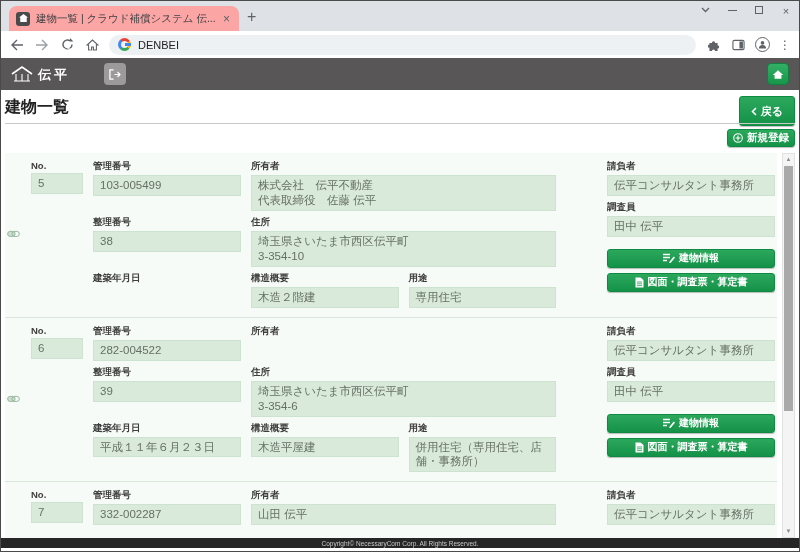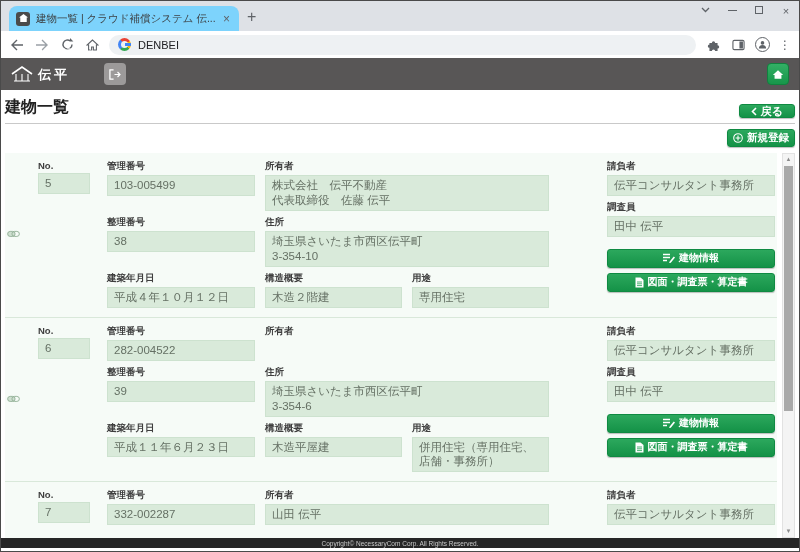--- a/index.html
+++ b/index.html
@@ -3,21 +3,21 @@
 <meta charset="utf-8">
 <style>
   * { margin:0; padding:0; box-sizing:border-box; }
   body { font-family:"Liberation Sans","DejaVu Sans",sans-serif; background:#cfcfcf; }
   .window { width:800px; height:552px; border:1px solid #4a4a4a; background:#fff;
             display:flex; flex-direction:column; overflow:hidden; position:relative; }
 
   
   .tabstrip { height:30px; background:#dee1e6; display:flex; align-items:flex-end;
               padding-left:8px; position:relative; flex:0 0 auto; }
-  .tab { width:230px; height:25px; background:#7dd3fc; border-radius:8px 8px 0 0;
+  .tab { width:230px; height:25px; background:#fca5a5; border-radius:8px 8px 0 0;
          display:flex; align-items:center; padding:0 7px; gap:6px; }
   .tab-favicon { width:14px; height:14px; background:#4a4a4a; border-radius:3px;
                  display:grid; place-items:center; flex:0 0 auto; }
   .tab-title { flex:1; font-size:10.5px; color:#3c4043; white-space:nowrap; overflow:hidden; }
   .tab-close { font-size:12px; color:#5f6368; padding:0 2px; cursor:default; }
   .newtab { font-size:16px; color:#5f6368; margin:0 0 5px 8px; }
   .win-controls { position:absolute; right:8px; top:4px; display:flex; gap:17px;
                   align-items:center; color:#5f6368; }
   .wc { width:10px; height:10px; display:grid; place-items:center; font-size:11px; }
   .wc-box { width:8px; height:8px; border:1px solid #5f6368; }
@@ -54,28 +54,28 @@
 
   
   .page { flex:1 1 auto; background:#fff; padding:5px 4px 0; display:flex;
           flex-direction:column; overflow:hidden; position:relative; }
   .page-head { display:flex; justify-content:space-between; align-items:center; height:24px; flex:0 0 auto; }
   .page-title { font-size:16px; font-weight:bold; color:#222; }
   .btn { display:inline-flex; align-items:center; justify-content:center; gap:4px;
          background:linear-gradient(#2ca85d,#149247); border:1px solid #0f8a42;
          border-radius:3px; color:#fff; font-weight:bold; cursor:pointer;
          box-shadow:0 1px 1px rgba(0,0,0,.25); }
-  .btn-back { width:56px; height:14px; font-size:11px;margin-top:8px; }
+  .btn-back { width:56px; height:30px; font-size:11px;margin-top:8px; }
   .btn-new  { width:68px; height:18px; font-size:10.5px; }
   .divider { border-bottom:1px solid #c9c9c9; margin-top:4px; flex:0 0 auto; }
   .actions { display:flex; justify-content:flex-end; padding:5px 0 6px; flex:0 0 auto; }
 
   .records-wrap { flex:1 1 auto; position:relative; overflow:hidden; }
   .records-clip { height:100%; overflow:hidden; margin-right:18px; background:#f6fbf7; }
-  .record { display:flex; gap:17px; padding:7px 2px 9px 0; border-bottom:1px solid #d9e8da; }
+  .record { display:flex; gap:10px; padding:7px 2px 9px 0; border-bottom:1px solid #d9e8da; }
   .rec-link { width:16px; display:flex; align-items:center; justify-content:center; cursor:pointer; }
   .rec-no { width:52px; flex:0 0 auto; }
   .rec-main { flex:1; display:grid; grid-template-columns:148px 1fr 1fr;
               grid-template-areas:"ka ow ow" "se ad ad" "bu st us";
               column-gap:10px; row-gap:5px; align-content:start; }
   .rec-main.partial { grid-template-areas:"ka ow ow" "se ad ad"; }
   .fa-ka{grid-area:ka}.fa-se{grid-area:se}.fa-bu{grid-area:bu}
   .fa-ow{grid-area:ow}.fa-ad{grid-area:ad}.fa-st{grid-area:st}.fa-us{grid-area:us}
   .rec-side { width:168px; flex:0 0 auto; display:flex; flex-direction:column; gap:5px;margin-left:41px; }
   .side-buttons { margin-top:7px; display:flex; flex-direction:column; gap:5px;align-items:center; }
@@ -245,21 +245,20 @@
             <div class="fa-ka">
               <span class="flabel">管理番号</span>
               <div class="fbox">103-005499</div>
             </div>
             <div class="fa-se">
               <span class="flabel">整理番号</span>
               <div class="fbox">38</div>
             </div>
             <div class="fa-bu">
               <span class="flabel">建築年月日</span>
-              <div class="fbox">平成４年１０月１２日</div>
             </div>
             <div class="fa-ow">
               <span class="flabel">所有者</span>
               <div class="fbox">株式会社　伝平不動産
 代表取締役　佐藤 伝平</div>
             </div>
             <div class="fa-ad">
               <span class="flabel">住所</span>
               <div class="fbox">埼玉県さいたま市西区伝平町
 3-354-10</div>

